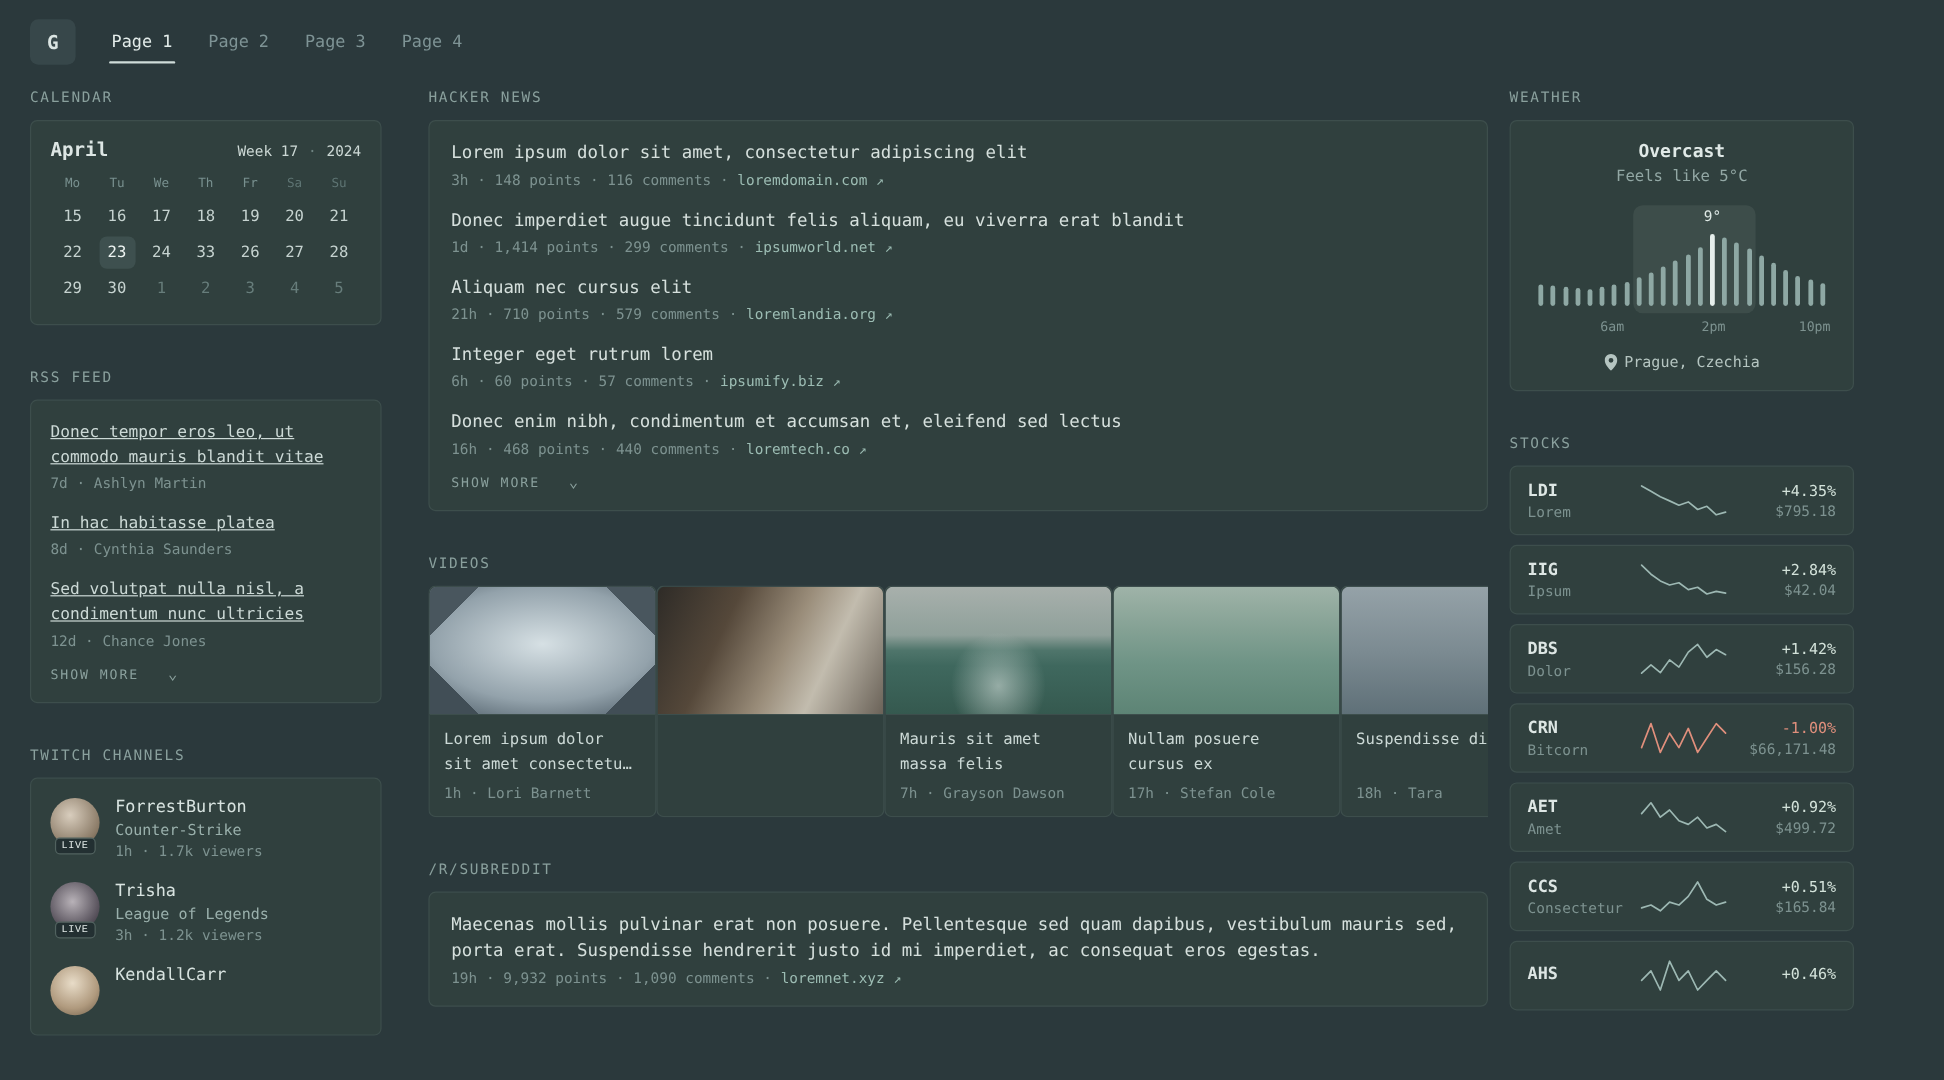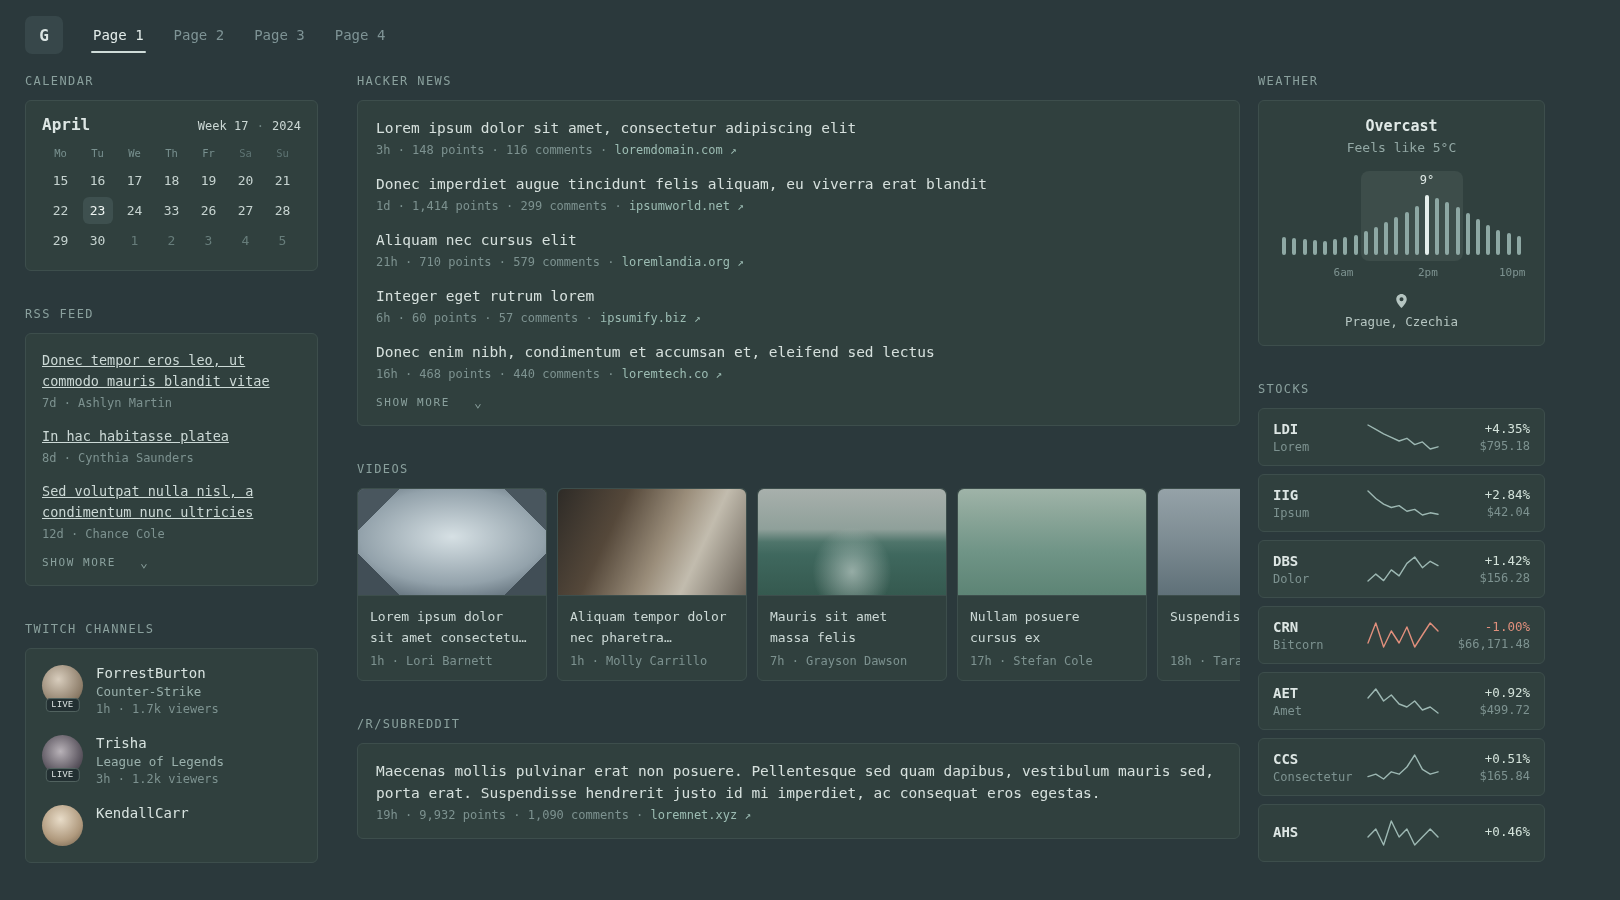--- a/index.html
+++ b/index.html
@@ -88,21 +88,21 @@
 
   
   .hn-card { padding:16px 18px; }
   .hn-item + .hn-item { margin-top:16px; }
   .hn-title { font-size:14.5px; line-height:22px; color:#d6e0dd; cursor:pointer; }
   .hn-meta { font-size:12px; color:#7d9290; margin-top:4px; }
   .hn-domain { color:#9cbcb3; cursor:pointer; }
   .ext { color:#9cbcb3; font-size:11px; }
 
   
-  .video-row { display:flex; gap:10px; overflow:hidden; }
+  .video-row { display:flex; overflow:hidden; }
   .vcard { width:190px; flex:none; cursor:pointer; }
   .thumb { height:107px; border-radius:6px 6px 0 0; border-bottom:1px solid #3d4e4c; }
   .thumb-0 { background:
       linear-gradient(135deg,#49565e 0 14%,rgba(0,0,0,0) 14%),
       linear-gradient(225deg,#49565e 0 14%,rgba(0,0,0,0) 14%),
       linear-gradient(45deg,#414e56 0 14%,rgba(0,0,0,0) 14%),
       linear-gradient(315deg,#414e56 0 14%,rgba(0,0,0,0) 14%),
       radial-gradient(ellipse 65% 60% at 50% 45%,#d6e0e4,#93a2ab 75%,#6b7a84); }
   .thumb-1 { background:linear-gradient(115deg,#2e2b27 0%,#55483a 30%,#9a8d7a 55%,#c2bcae 72%,#6a6258 100%); }
   .thumb-2 { background:
@@ -126,21 +126,21 @@
   .wbar.peak { background:#e6efec; }
   .day-region {
     position:absolute; top:2px; bottom:-6px;
     background:rgba(212,227,221,0.08); border-radius:8px;
   }
   .peak-label { position:absolute; transform:translateX(-50%); font-size:12px; color:#dfe9e6; }
   .w-times { position:relative; height:15px; margin-top:11px;text-decoration:underline; }
   .w-times span { position:absolute; transform:translateX(-50%); font-size:11px; color:#7d9290; }
   .w-loc {
     margin-top:13px; display:flex; align-items:center; justify-content:center;
-    gap:6px; font-size:12.5px; color:#b5c5c1;flex-direction:column;
+    gap:6px; font-size:12.5px; color:#b5c5c1;
   }
 
   
   .stock-card {
     display:flex; align-items:center; padding:9px 14px; height:58px; margin-bottom:8px;
     cursor:pointer;
   }
   .st-left { flex:1; min-width:0; }
   .st-ticker { font-size:14px; font-weight:700; color:#dde6e4; }
   .st-name { font-size:12px; color:#7d9290; margin-top:3px; }
@@ -216,21 +216,21 @@
         <div class="rss-item">
           <div class="rss-title">Donec tempor eros leo, ut commodo mauris blandit vitae</div>
           <div class="rss-meta">7d · Ashlyn Martin</div>
         </div>
         <div class="rss-item">
           <div class="rss-title">In hac habitasse platea</div>
           <div class="rss-meta">8d · Cynthia Saunders</div>
         </div>
         <div class="rss-item">
           <div class="rss-title">Sed volutpat nulla nisl, a condimentum nunc ultricies</div>
-          <div class="rss-meta">12d · Chance Cole</div>
+          <div class="rss-meta">12d · Chance Jones</div>
         </div>
         <div class="show-more">
           <span>SHOW MORE</span>
           <span class="chev">⌄</span>
         </div>
       </div>
     </section>
 
     <section class="widget">
       <div class="wh">TWITCH CHANNELS</div>
@@ -302,24 +302,20 @@
       <div class="video-row">
         <div class="card vcard">
           <div class="thumb thumb-0"></div>
           <div class="v-body">
             <div class="v-title">Lorem ipsum dolor sit amet consectetu…</div>
             <div class="v-meta">1h · Lori Barnett</div>
           </div>
         </div>
         <div class="card vcard">
           <div class="thumb thumb-1"></div>
-          <div class="v-body">
-            <div class="v-title">Aliquam tempor dolor nec pharetra…</div>
-            <div class="v-meta">1h · Molly Carrillo</div>
-          </div>
         </div>
         <div class="card vcard">
           <div class="thumb thumb-2"></div>
           <div class="v-body">
             <div class="v-title">Mauris sit amet massa felis</div>
             <div class="v-meta">7h · Grayson Dawson</div>
           </div>
         </div>
         <div class="card vcard">
           <div class="thumb thumb-3"></div>

